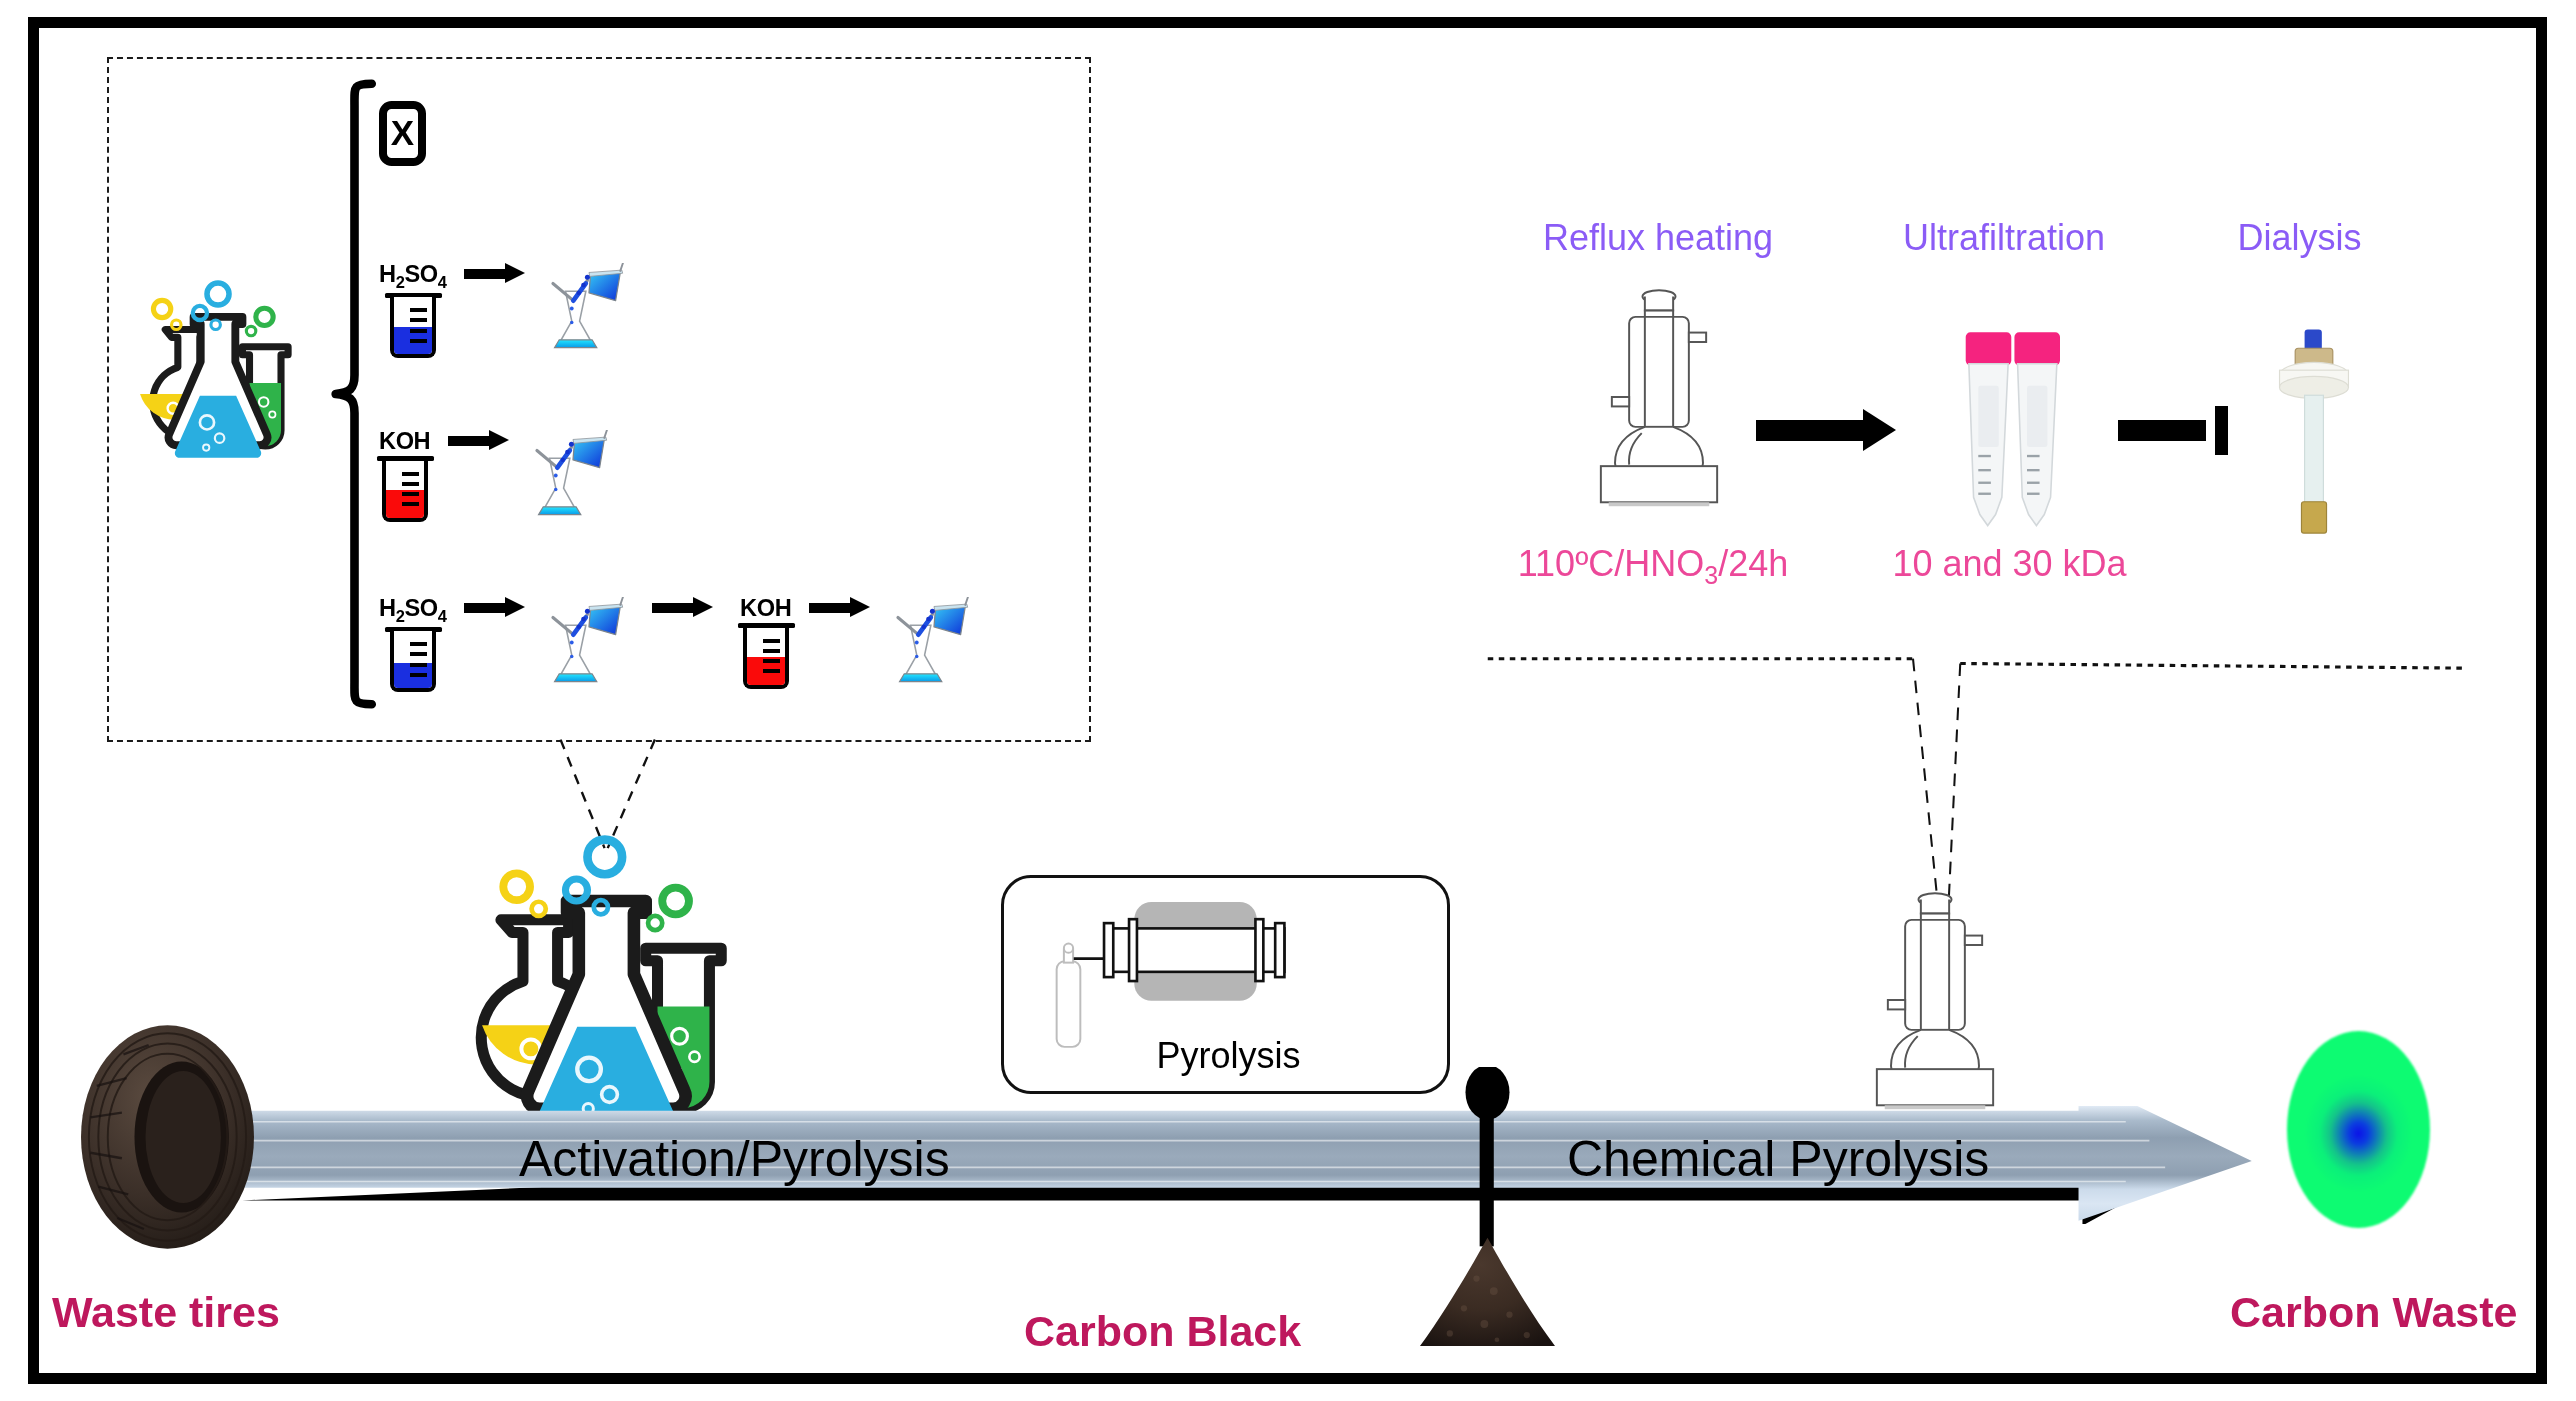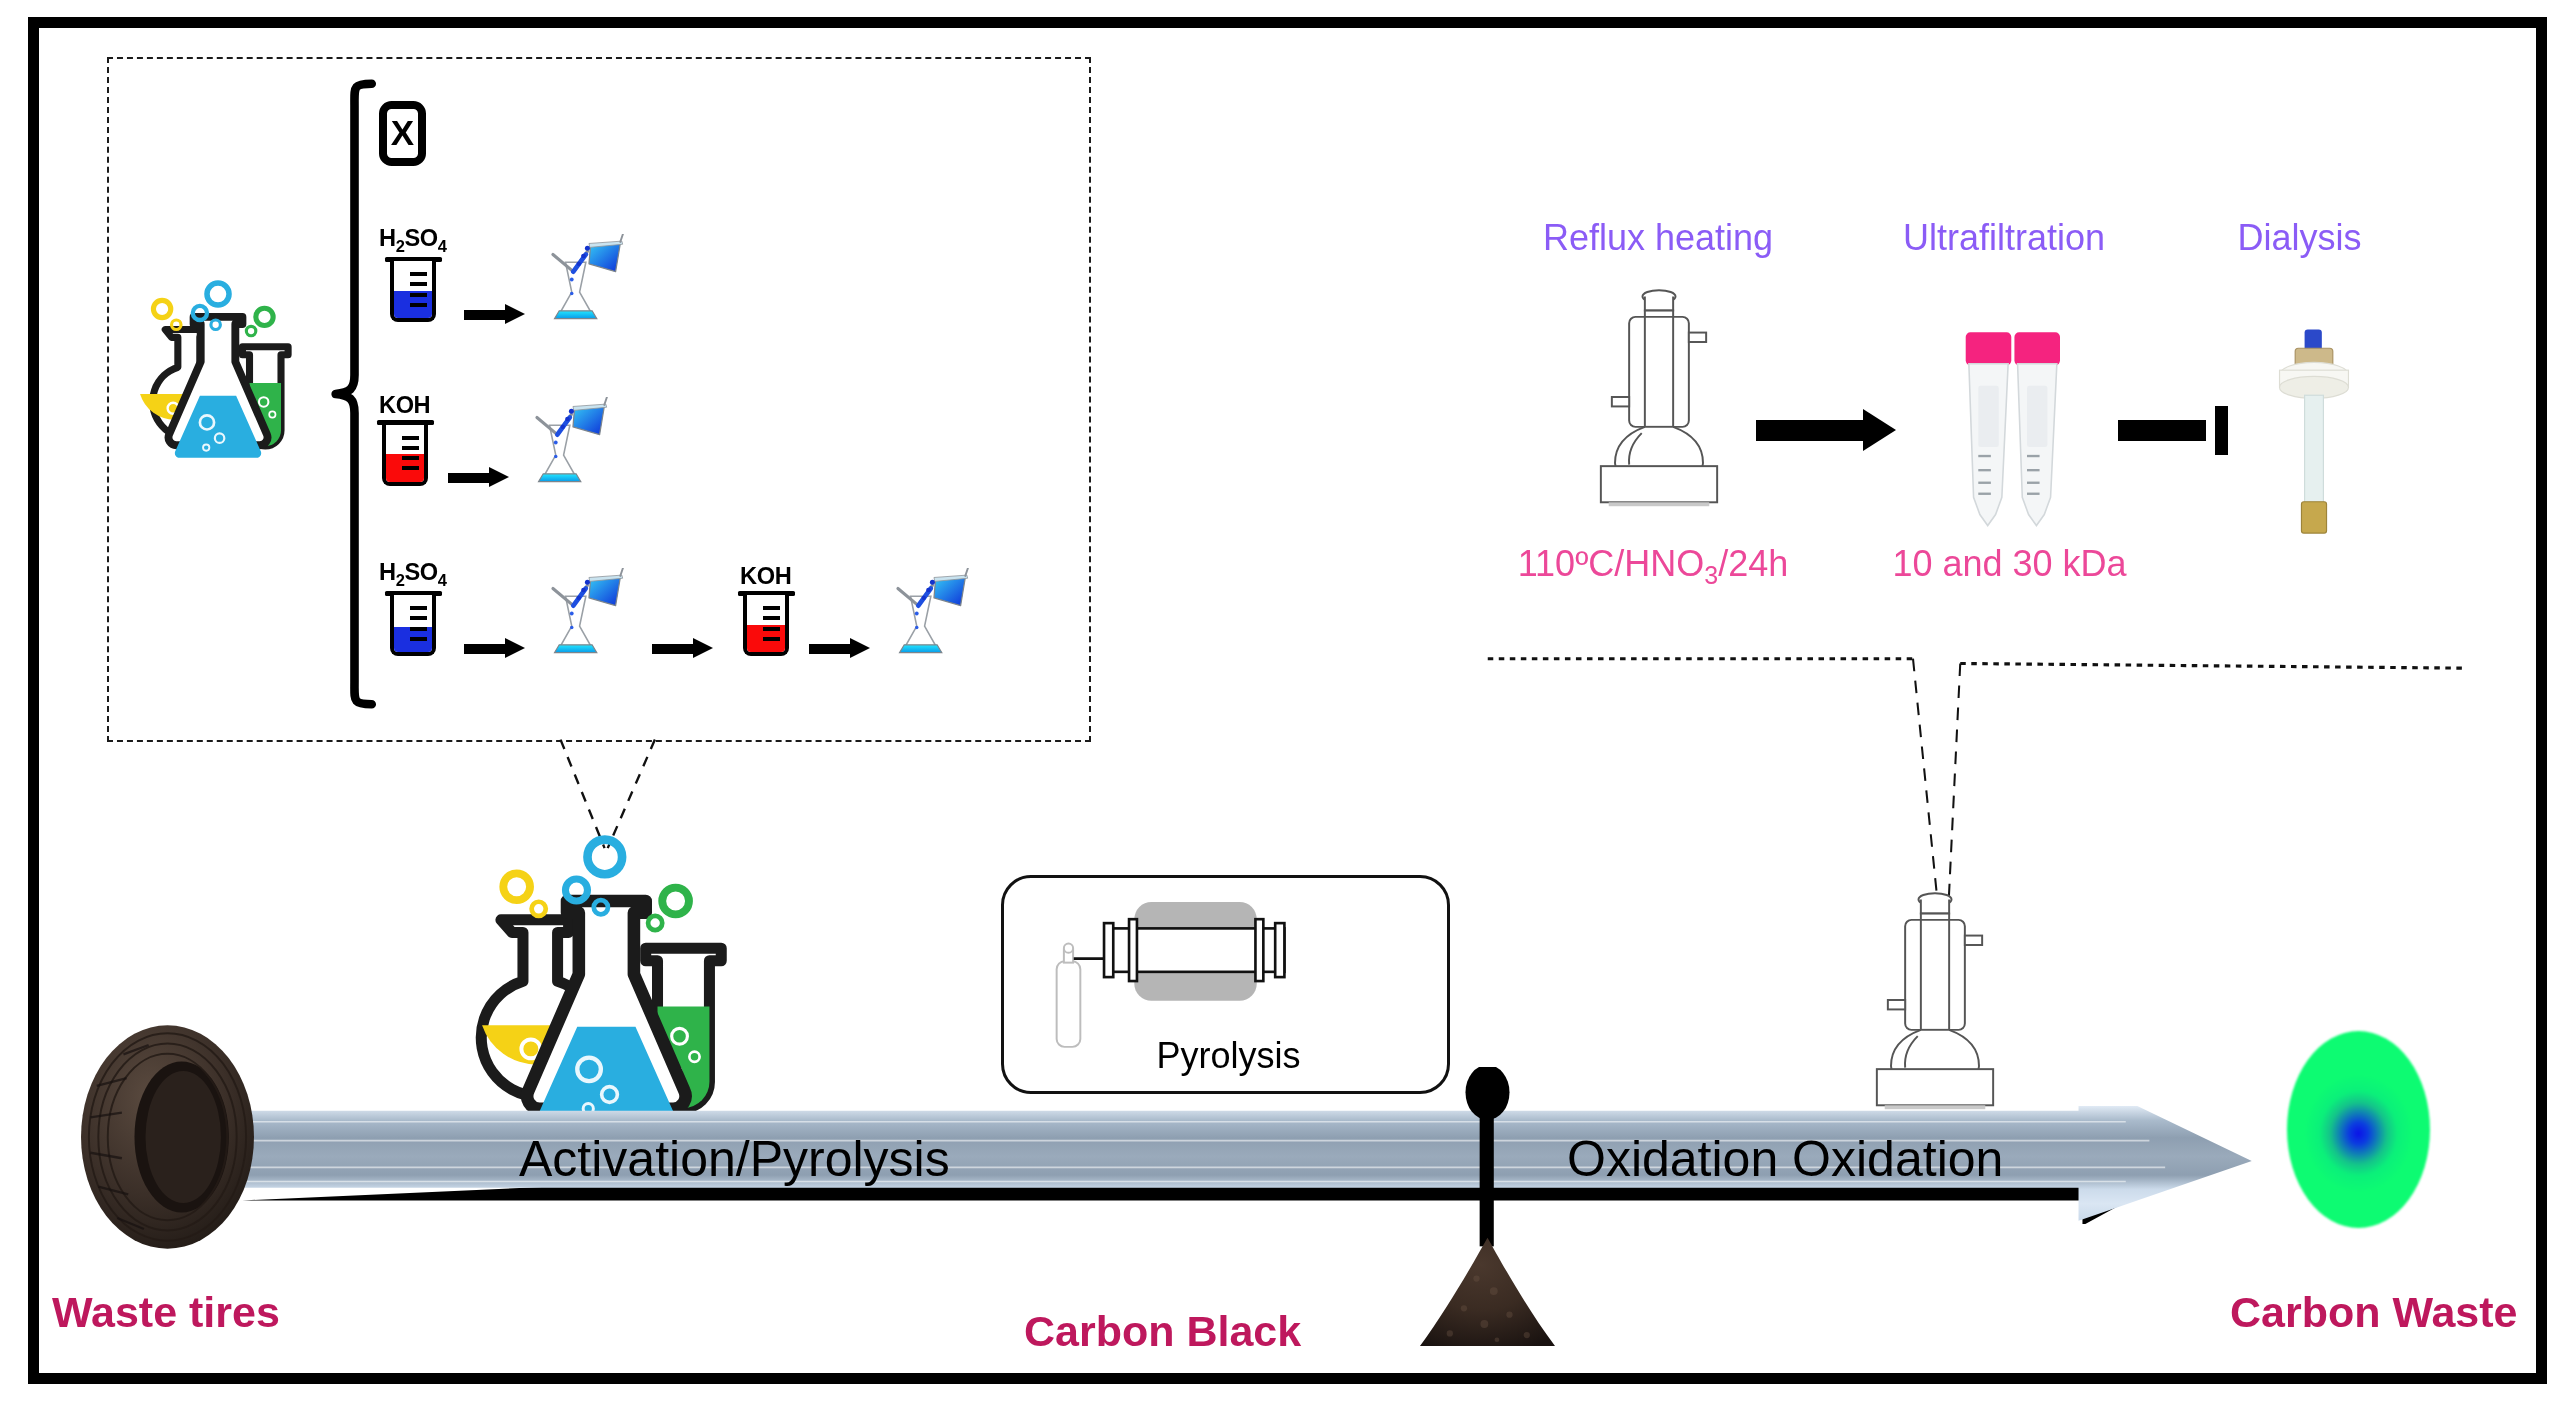--- a/index.html
+++ b/index.html
@@ -46,21 +46,21 @@
     display: flex; align-items: center; justify-content: center;
   }
   .x-card span {
     font-size: 35px; font-weight: 700; line-height: 1;
     color: #000; font-family: "Liberation Sans", sans-serif;
     margin-top: -2.4px;
   }
   
   .rxn-row {
     position: absolute;
-    display: flex; align-items: flex-end;
+    display: flex; align-items: flex-start; margin-top: 36px;
   }
   .reagent {
     position: relative;
     display: flex; flex-direction: column; align-items: center;
   }
   .reagent-label {
     font-size: 23.6px; font-weight: 700; color: #000;
     letter-spacing: -0.4px; line-height: 1;
     margin-bottom: 2.4px; white-space: nowrap;
     font-family: "Liberation Sans", sans-serif;
@@ -602,21 +602,21 @@
       <path d="M0 6 L2340 6 L2340 -36 L2560 70 L2340 146 L2340 104 L0 104 Z" fill="url(#agrad)"></path>
 
       <g stroke="#ffffff" stroke-width="2" opacity="0.55">
         <line x1="0" y1="20" x2="2400" y2="20"></line>
         <line x1="0" y1="44" x2="2430" y2="44"></line>
         <line x1="0" y1="78" x2="2450" y2="78"></line>
         <line x1="0" y1="96" x2="2400" y2="96"></line>
       </g>
     </svg>
     <div class="main-arrow-label" style="left:283px; top:23.6px;">Activation/Pyrolysis</div>
-    <div class="main-arrow-label" style="left:1331px; top:23.6px;">Oxidation Oxidation</div>
+    <div class="main-arrow-label" style="left:1331px; top:23.6px;">Chemical Pyrolysis</div>
   </div>
 
   <div class="pointer">
     <svg viewBox="0 0 70 240" width="55" height="189">
       <ellipse cx="35" cy="32" rx="28" ry="35" fill="#000"></ellipse>
       <rect x="25" y="58" width="18" height="170" fill="#000"></rect>
     </svg>
   </div>
 
   <div class="heap">

